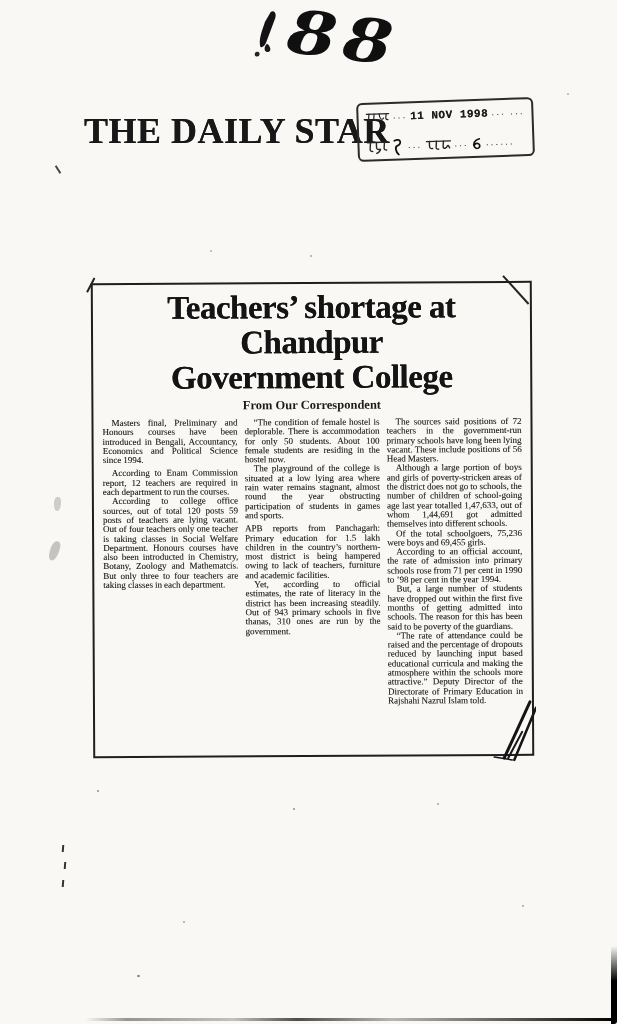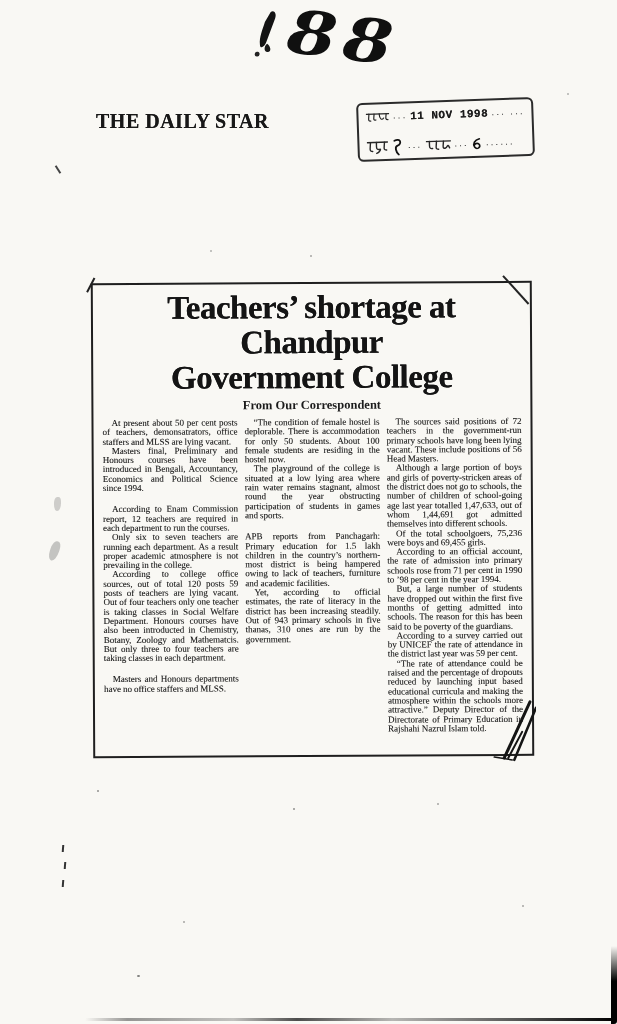--- a/index.html
+++ b/index.html
@@ -13,22 +13,22 @@
 
   
   .ink-blot { position:absolute; left:252px; top:8px; transform:rotate(10deg); }
   .handwritten-number {
     position:absolute; left:292px; top:-4px;
     font-family:"DejaVu Serif", serif; font-style:italic; font-weight:700;
     font-size:60px; letter-spacing:6px; color:#101010;
     transform:rotate(7deg) scaleX(1.18); transform-origin:left top;
   }
   .masthead {
-    position:absolute; left:96px; top:110px;
-    font-size:20px; font-weight:700; letter-spacing:0.5px; color:#181818;
+    position:absolute; left:84px; top:110px;
+    font-size:36px; font-weight:700; letter-spacing:0.5px; color:#181818;
     text-shadow:0 0 0.6px #2a2a2a;
   }
   .stamp {
     position:absolute; left:357px; top:100px; width:177px; height:59px;
     border:2px solid #2b2b2b; border-radius:6px; padding:5px 7px 4px 7px;
     transform:rotate(-2deg); display:flex; flex-direction:column; justify-content:space-between;
     background:transparent;
   }
   .stamp-line { display:flex; align-items:center; gap:3px; height:16px; }
   .stamp-dots {
@@ -61,21 +61,21 @@
   .byline {
     margin-top:3px; text-align:center;
     font-size:12.5px; font-weight:700; color:#1b1b1b;
   }
   .columns { display:flex; gap:7px; padding:5px 9px 0 9px; }
   .col {
     flex:1; text-align:justify; font-size:9px; line-height:9.3px;
     color:#1c1c1c; word-spacing:-0.2px;
   }
   .col p { margin:0; text-indent:9px; text-shadow:0.25px 0 0 rgba(10,10,10,0.35); }
-  .col p.gap { margin-top:12px;font-family:Liberation Serif, serif; }
+  .col p.gap { margin-top:4px;font-family:Liberation Serif, serif; }
   .col p.noindent { text-indent:0; }
   .pen-strokes { position:absolute; right:-4px; bottom:-8px; }
 
   
   .bottom-edge {
     position:absolute; left:85px; bottom:3px; width:530px; height:3px; border-radius:2px;
     background:linear-gradient(90deg, rgba(30,30,30,0) 0%, rgba(30,30,30,0.45) 8%,
       rgba(30,30,30,0.25) 28%, rgba(20,20,20,0.75) 40%, rgba(30,30,30,0.3) 58%,
       rgba(15,15,15,0.7) 82%, #000 100%);
   }
@@ -150,40 +150,36 @@
   <div class="clipping">
     <div class="corner-slash-tl"></div>
     <div class="corner-cut-tr"></div>
 
     <h1 class="headline"><span>Teachers’ shortage at Chandpur</span><br><span>Government College</span></h1>
 
     <div class="byline">From Our Correspondent</div>
 
     <div class="columns">
       <div class="col">
-        <p>At present about 50 per cent posts of teachers, demonsatrators, office staffers and MLSS are lying vacant.</p>
         <p>Masters final, Preliminary and Honours courses have been introduced in Bengali, Accountancy, Economics and Political Science since 1994.</p>
         <p class="gap">According to Enam Commission report, 12 teachers are required in each department to run the courses.</p>
-        <p>Only six to seven teachers are running each department. As a result proper academic atmosphere is not prevailing in the college.</p>
         <p>According to college office sources, out of total 120 posts 59 posts of teachers are lying vacant. Out of four teachers only one teacher is taking classes in Social Welfare Department. Honours courses have also been introducted in Chemistry, Botany, Zoology and Mathematcis. But only three to four teachers are taking classes in each department.</p>
-        <p class="gap">Masters and Honours departments have no office staffers and MLSS.</p>
       </div>
       <div class="col">
         <p>“The condition of female hostel is deplorable. There is accommodation for only 50 students. About 100 female students are residing in the hostel now.</p>
         <p>The playground of the college is situated at a low lying area where rain water remains stagnant, almost round the year obstructing participation of students in games and sports.</p>
         <p class="gap noindent">APB reports from Panchagarh: Primary education for 1.5 lakh children in the country’s northern-most district is being hampered owing to lack of teachers, furniture and academic facilities.</p>
         <p>Yet, according to official estimates, the rate of literacy in the district has been increasing steadily. Out of 943 primary schools in five thanas, 310 ones are run by the government.</p>
       </div>
       <div class="col">
         <p>The sources said positions of 72 teachers in the government-run primary schools have long been lying vacant. These include positions of 56 Head Masters.</p>
         <p>Although a large portion of boys and girls of poverty-stricken areas of the district does not go to schools, the number of children of school-going age last year totalled 1,47,633, out of whom 1,44,691 got admitted themselves into different schools.</p>
         <p>Of the total schoolgoers, 75,236 were boys and 69,455 girls.</p>
         <p>According to an official account, the rate of admission into primary schools rose from 71 per cent in 1990 to ’98 per cent in the year 1994.</p>
         <p>But, a large number of students have dropped out within the first five months of getting admitted into schools. The reason for this has been said to be poverty of the guardians.</p>
-        <p>According to a survey carried out by UNICEF the rate of attendance in the district last year was 59 per cent.</p>
         <p>“The rate of attendance could be raised and the percentage of dropouts reduced by launching input based educational curricula and making the atmosphere within the schools more attractive.” Deputy Director of the Directorate of Primary Education in Rajshahi Nazrul Islam told.</p>
       </div>
     </div>
 
     <svg class="pen-strokes" width="44" height="64" viewBox="0 0 44 64">
       <g stroke="#151515" fill="none" stroke-linecap="round">
         <path d="M38,4 L12,60" stroke-width="3"></path>
         <path d="M44,10 L22,62" stroke-width="2.5"></path>
         <path d="M30,34 L16,60" stroke-width="2"></path>
         <path d="M2,59 L20,62" stroke-width="1.5"></path>

